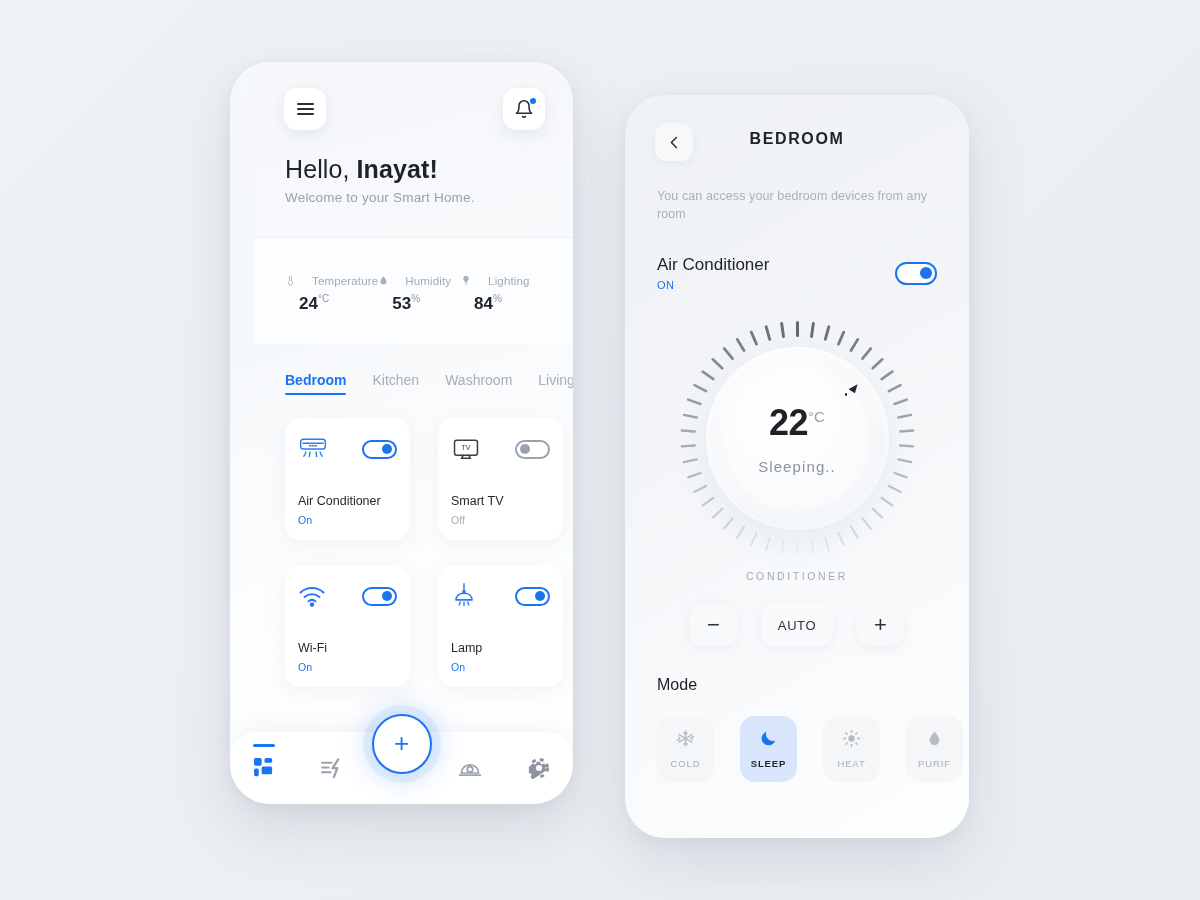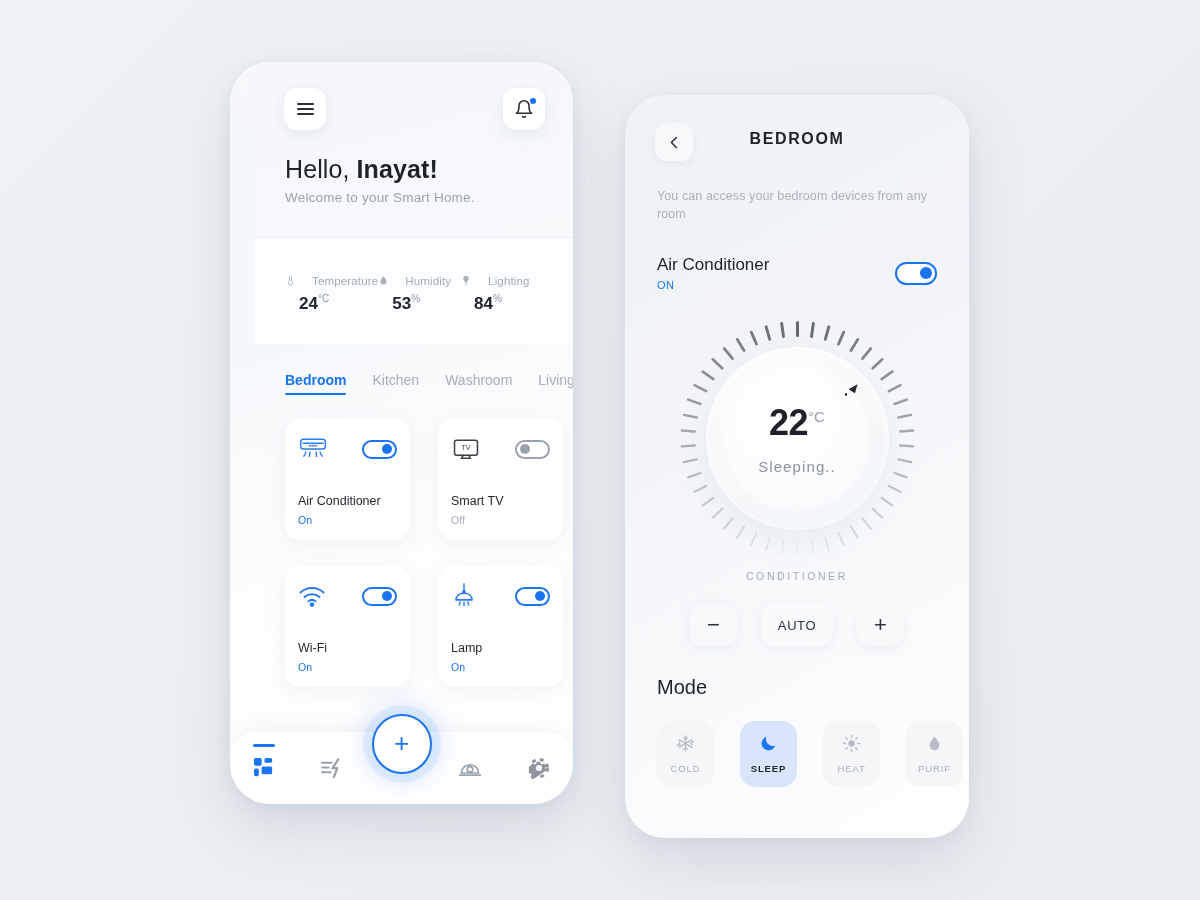--- a/index.html
+++ b/index.html
@@ -238,21 +238,21 @@
     box-shadow: 0 3px 12px rgba(130,145,165,.09);
   }
   .ctrl-auto {
     width: 72px; height: 42px; border-radius: 13px;
     background: #f9fafc;
     display: flex; align-items: center; justify-content: center;
     font-size: 13px; color: #2d333b; letter-spacing: .6px;
     box-shadow: 0 3px 12px rgba(130,145,165,.09);
   }
   .mode-title {
-    margin: 30px 0 0 32px; font-size: 20px; color: #20242a;
+    margin: 30px 0 0 32px; font-size: 16px; color: #20242a;
   }
   .modes {
     display: flex; gap: 26px; padding: 22px 0 0 32px;
     white-space: nowrap;
   }
   .mode {
     width: 57px; height: 66px; border-radius: 15px;
     background: #f4f6f8;
     display: flex; flex-direction: column; align-items: center; justify-content: center;
     gap: 10px; flex: 0 0 auto;

